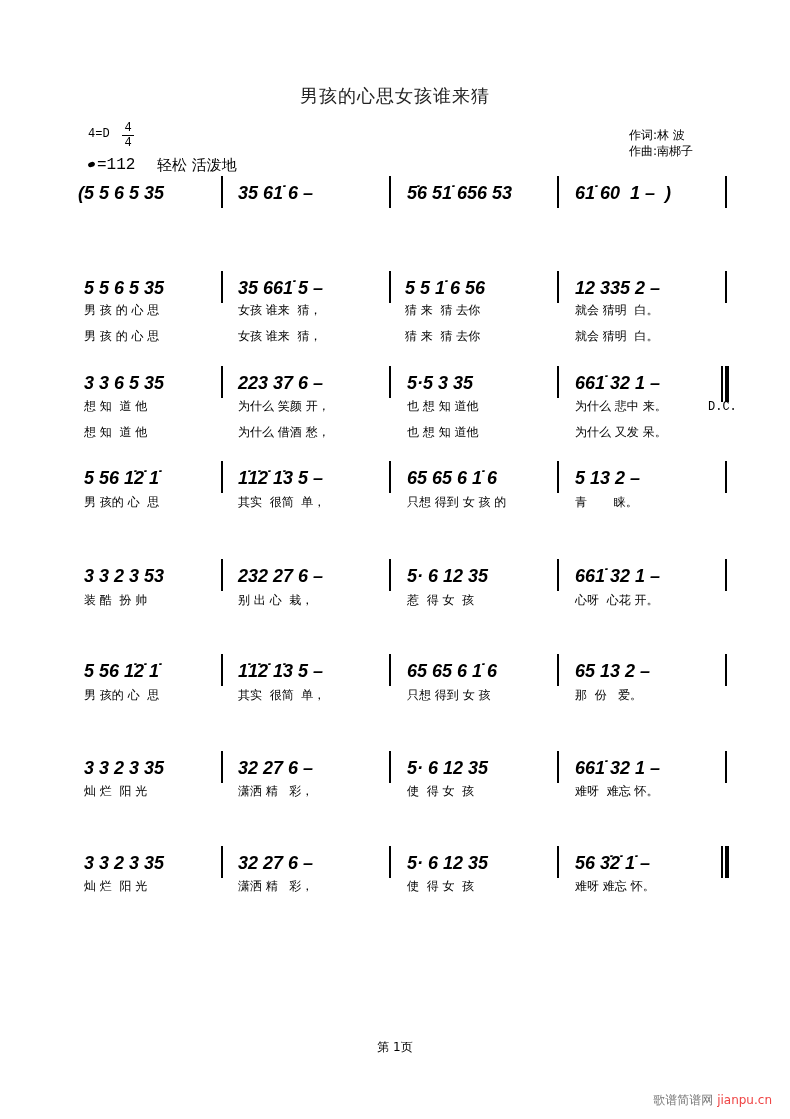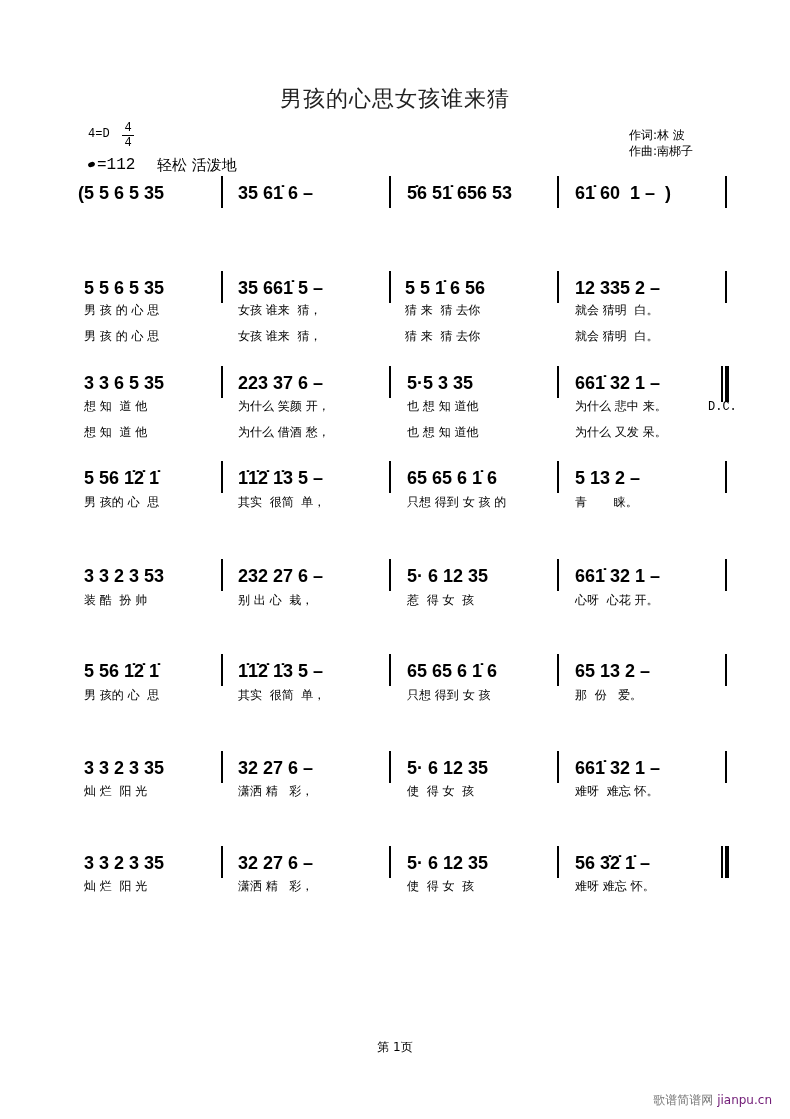--- a/index.html
+++ b/index.html
@@ -1,35 +1,35 @@
 <!DOCTYPE html>
 <html><head>
 <meta charset="utf-8">
 <style>
   html, body { margin:0; padding:0; background:#fff; }
   body { width:790px; height:1119px; position:relative; overflow:hidden; font-family:"DejaVu Sans", sans-serif; color:#000; }
-  .title { position:absolute; top:84px; left:0; width:790px; text-align:center; font-family:"DejaVu Serif", serif; font-size:22px; color:#222; letter-spacing:1px; }
+  .title { position:absolute; top:84px; left:0; width:790px; text-align:center; font-family:"DejaVu Serif", serif; font-size:18px; color:#222; letter-spacing:1px; }
   .key { position:absolute; left:88px; top:127px; font-family:"Liberation Mono", monospace; font-size:12px; }
   .frac { position:absolute; left:122px; top:121px; width:12px; text-align:center; font-family:"Liberation Mono", monospace; font-size:12px; line-height:14px; }
   .frac .bar { border-top:1px solid #000; margin:0; height:0; }
   .tempo { position:absolute; left:88px; top:156px; font-size:16px; font-family:"Liberation Mono", monospace; }
   .tempo .dot { display:inline-block; width:7px; height:5px; background:#000; border-radius:50%; transform:rotate(-20deg); margin-right:2px; vertical-align:middle; }
   .expr { position:absolute; left:157px; top:156px; font-size:15px; }
   .credits { position:absolute; left:629px; top:127px; font-size:12px; line-height:16px; }
   .row { position:absolute; left:0; width:790px; }
-  .notes { position:absolute; top:0; left:0; height:24px; width:718px; }
+  .notes { position:absolute; top:0; left:0; height:24px; width:718px;font-style:italic; }
   .n { position:absolute; top:0; font-family:"Liberation Sans", sans-serif; font-weight:bold; font-size:18px; line-height:22px; white-space:pre; }
   .barline { position:absolute; width:1.5px; background:#000; top:-6px; height:32px; }
   .barline.final { width:4px; }
   .barline.thin2 { width:1.5px; }
   .lyr { position:absolute; font-size:12px; white-space:pre; }
   .dc { position:absolute; font-family:"Liberation Mono", monospace; font-size:12px; }
   .footer { position:absolute; top:1039px; left:0; width:790px; text-align:center; font-size:12px; }
   .wm { position:absolute; right:18px; bottom:10px; font-size:12px; color:#777; }
-  .wm span { color:#701a75; }
+  .wm span { color:#ef4444; }
 </style>
 </head>
 <body>
 
 <div class="title">男孩的心思女孩谁来猜</div>
 
 <div class="key">4=D</div>
 <div class="frac">
   <div>4</div>
   <div class="bar"></div>

